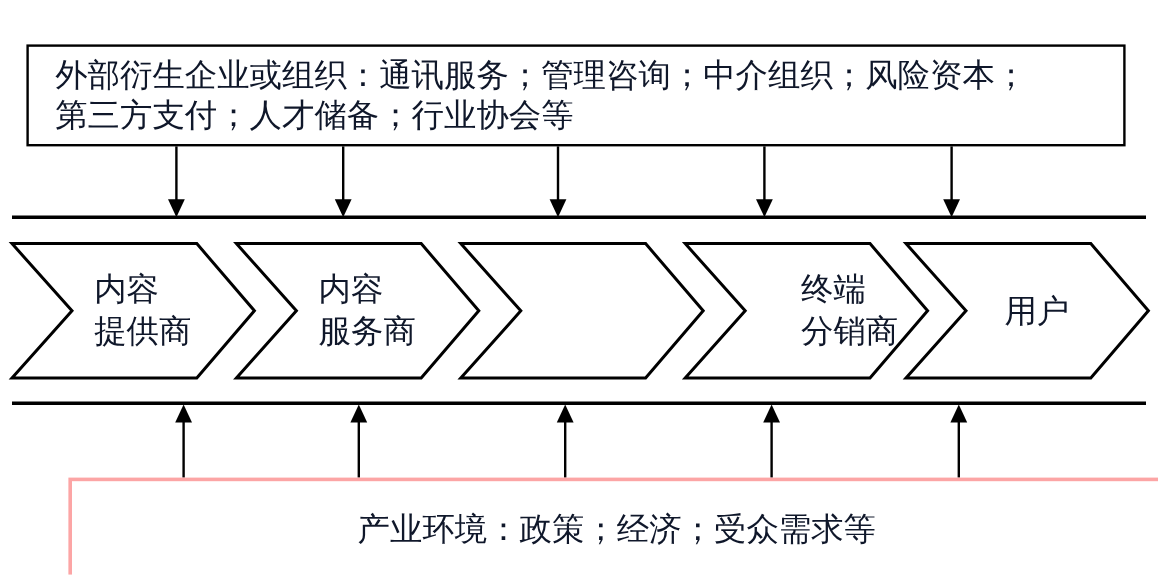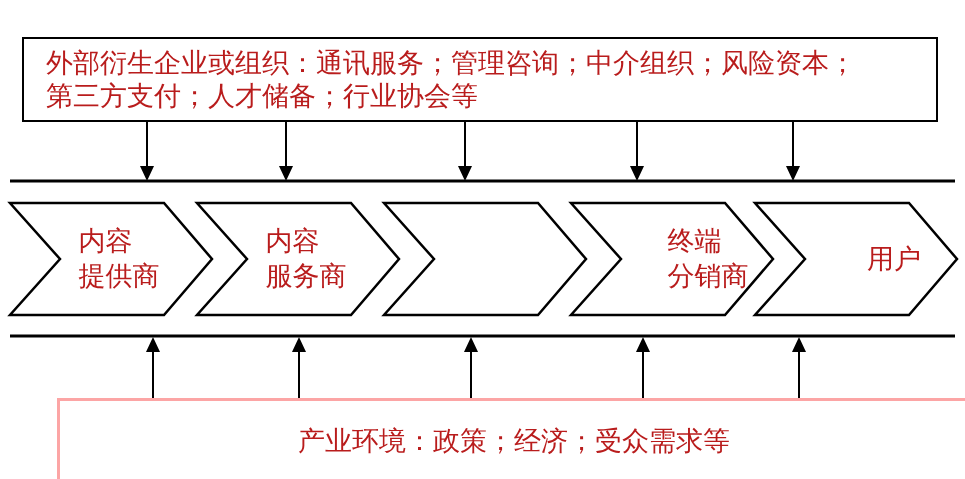--- a/index.html
+++ b/index.html
@@ -6,21 +6,21 @@
     margin: 0;
     padding: 0;
     background: #ffffff;
   }
   .canvas {
     position: relative;
     width: 965px;
     height: 479px;
     background: #ffffff;
     font-family: "Liberation Serif", "DejaVu Serif", serif;
-    color: #b91c1c;
+    color: #0f172a;
     overflow: hidden;
   }
   .shape-layer {
     position: absolute;
     left: 0;
     top: 0;
     width: 965px;
     height: 479px;
   }
   .top-box {
@@ -152,21 +152,21 @@
 提供商</div>
   </div>
   <div class="chev-label" style="left:197px; width:202px;">
     <div class="chev-text">内容
 服务商</div>
   </div>
   <div class="chev-label" style="left:599px; width:202px;">
     <div class="chev-text">终端
 分销商</div>
   </div>
-  <div class="chev-label" style="left:719px; width:202px;justify-content:flex-end;">
+  <div class="chev-label" style="left:755px; width:202px;">
     <div class="chev-text">用户</div>
   </div>
 
   <div class="bottom-box">
     <div class="box-text">产业环境：政策；经济；受众需求等</div>
   </div>
 
 </div>
 
 </body></html>

